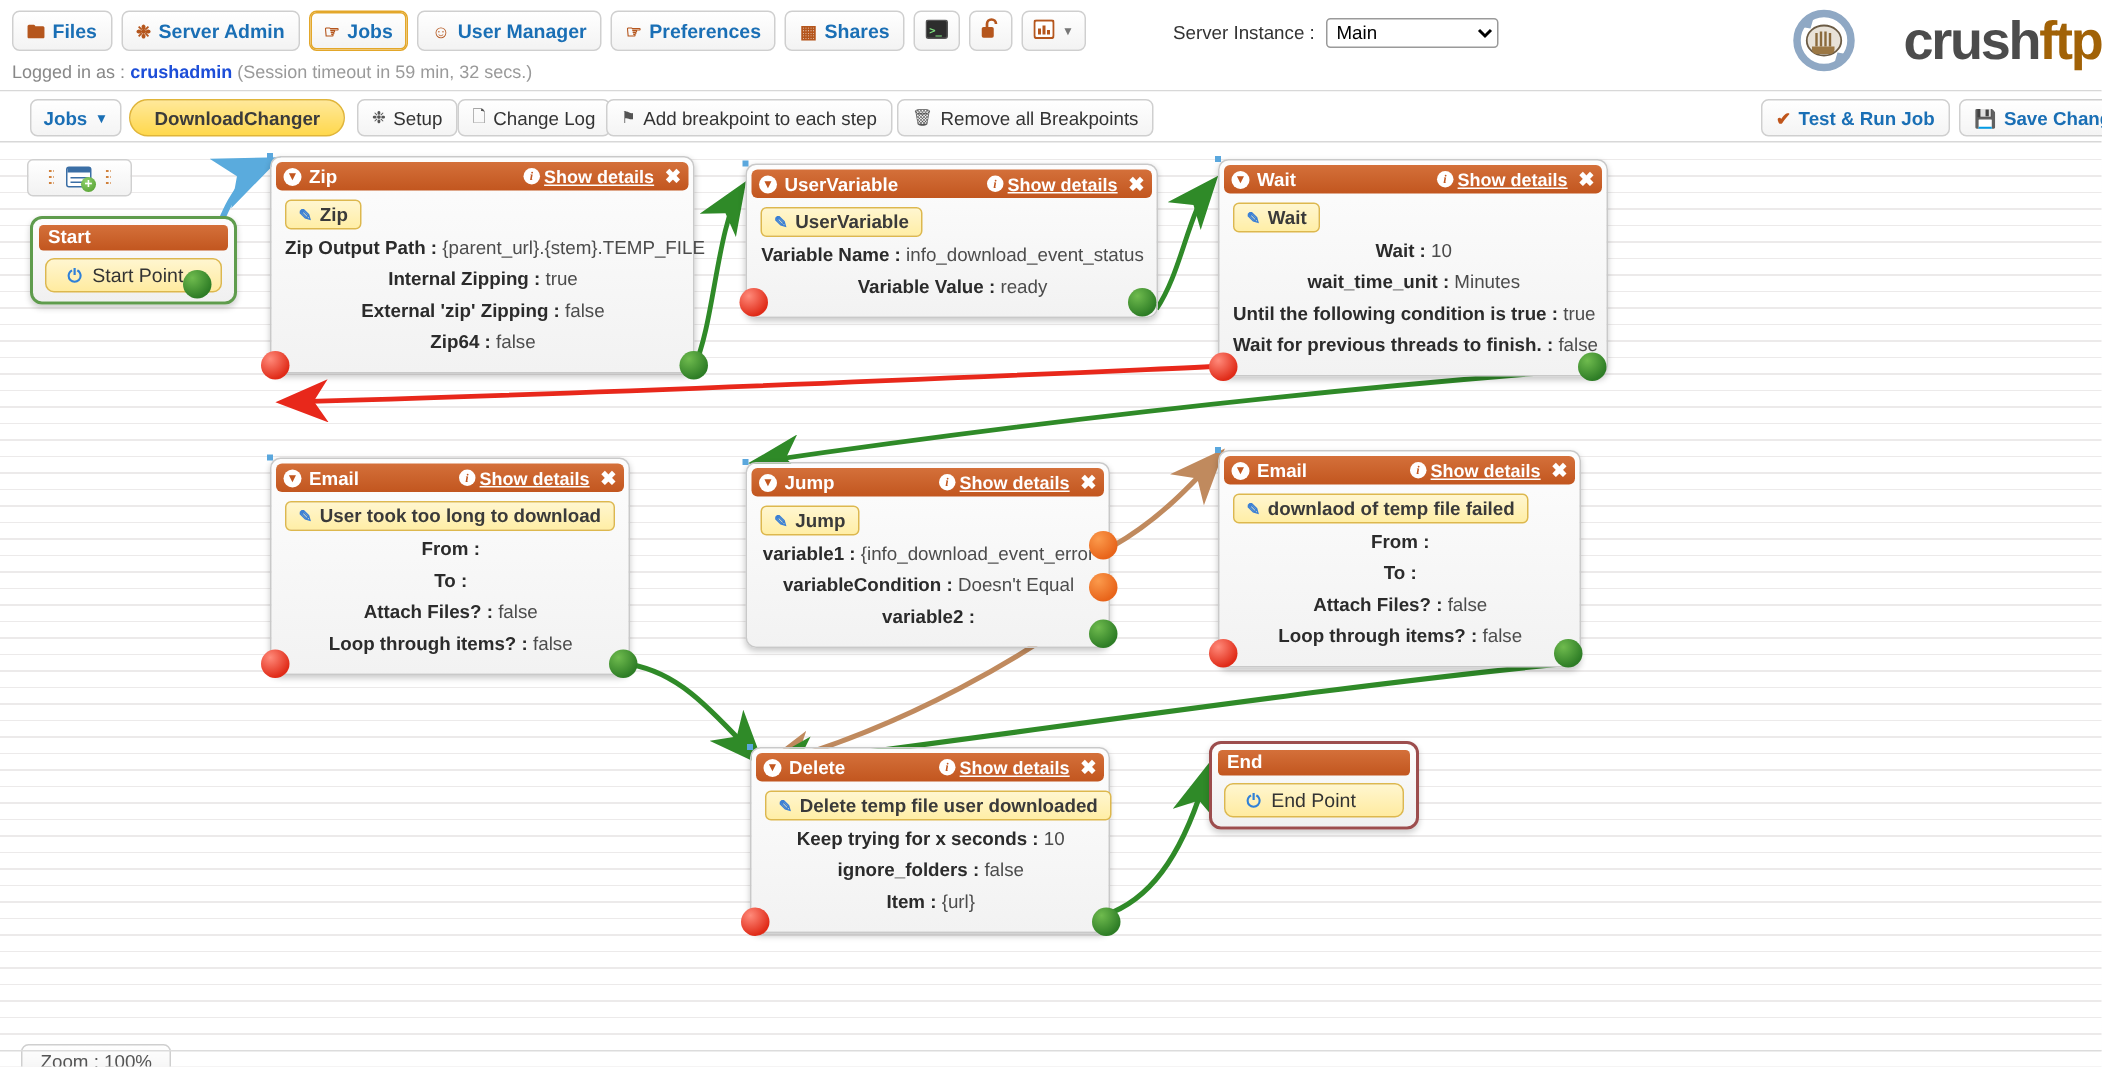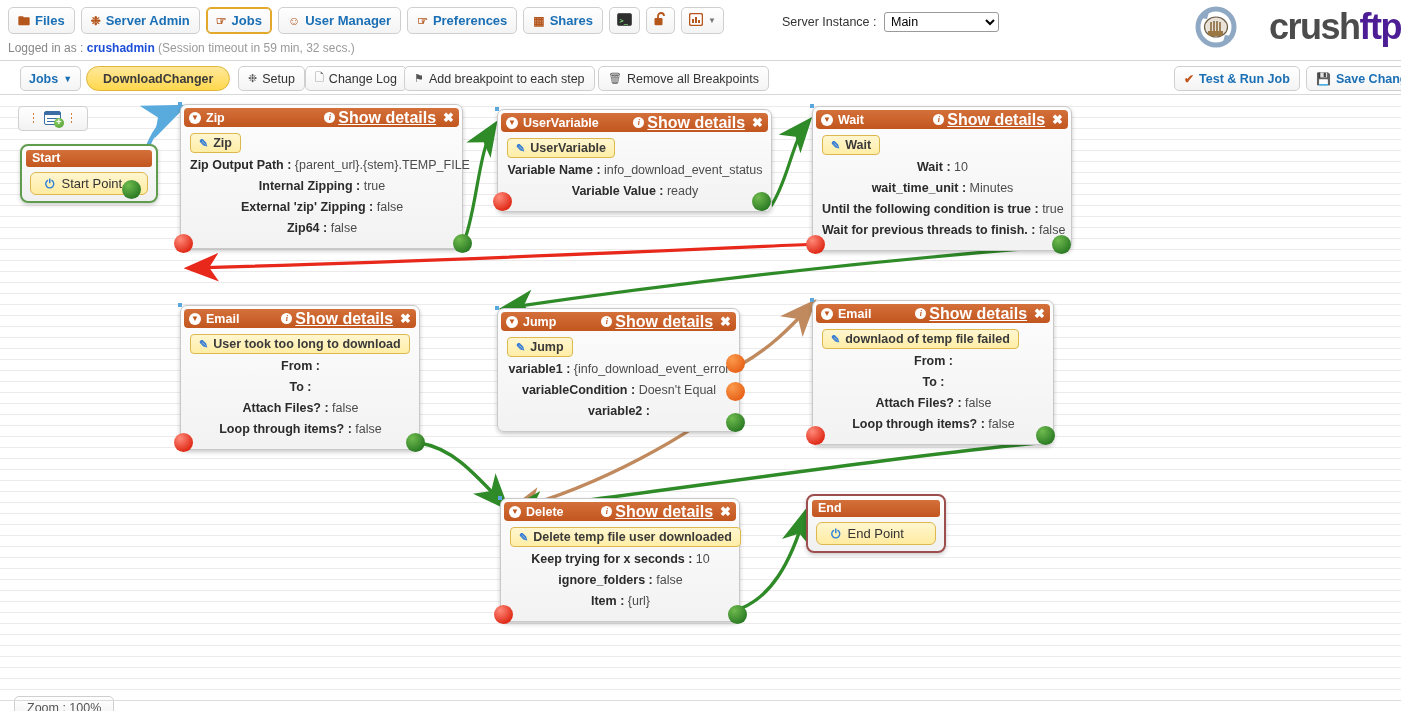--- a/index.html
+++ b/index.html
@@ -37,21 +37,21 @@
   .serverinst select {
     font-family: "Liberation Sans", sans-serif;
     font-size: 12.5px; height: 20px; margin-left: 4px;
     border: 1px solid #9a9a9a; border-radius: 3px; background: #fff;
     padding: 0 2px; width: 115px;
   }
 
   #logo { position: absolute; right: 0px; top: 6px; height: 42px; display: flex; align-items: center; }
   #logo .lgtext { font-size: 36px; font-weight: bold; letter-spacing: -1.5px; line-height: 1; }
   #logo .c1 { color: #4c4c4c; margin-left: 32px; }
-  #logo .c2 { color: #4c1d95; }
+  #logo .c2 { color: #a16207; }
 
   
   #loginline {
     position: absolute; left: 8px; top: 41px; font-size: 12px; color: #888;
   }
   #loginline b { color: #1d4ed8; }
   #loginline .to { color: #9a9a9a; }
 
   #sep1 { position: absolute; left: 0; top: 60px; width: 1401px; height: 1px; background: #d8d8d8; }
 
@@ -135,21 +135,21 @@
     width: 12px; height: 12px; border-radius: 50%; background: #fff;
     color: #c2561f; font-size: 8px; line-height: 12px; text-align: center;
     margin-right: 5px; flex: 0 0 auto; font-weight: bold;
   }
   .node .hdr .ttl { flex: 1 1 auto; white-space: nowrap; overflow: hidden; }
   .node .hdr .infoi {
     width: 11px; height: 11px; border-radius: 50%; background: #fff; color: #c2561f;
     font-size: 8px; line-height: 11px; text-align: center; font-weight: bold;
     margin-right: 3px; font-style: italic; font-family: "Liberation Serif", serif;
   }
-  .node .hdr .sd { text-decoration: underline; font-size: 16px; white-space: nowrap; cursor: pointer; }
+  .node .hdr .sd { text-decoration: underline; font-size: 12px; white-space: nowrap; cursor: pointer; }
   .node .hdr .cls { margin-left: 7px; font-size: 13px; cursor: pointer; }
 
   .node .tag {
     display: inline-flex; align-items: center; gap: 5px;
     margin: 6px 0 2px 9px; padding: 2px 8px;
     background: linear-gradient(#fff6d0, #ffeea6);
     border: 1px solid #ddb84e; border-radius: 4px;
     font-size: 12.5px; font-weight: bold; color: #3a3a3a; white-space: nowrap;
   }
   .node .tag .pen { color: #3a7fd5; font-size: 11px; }

